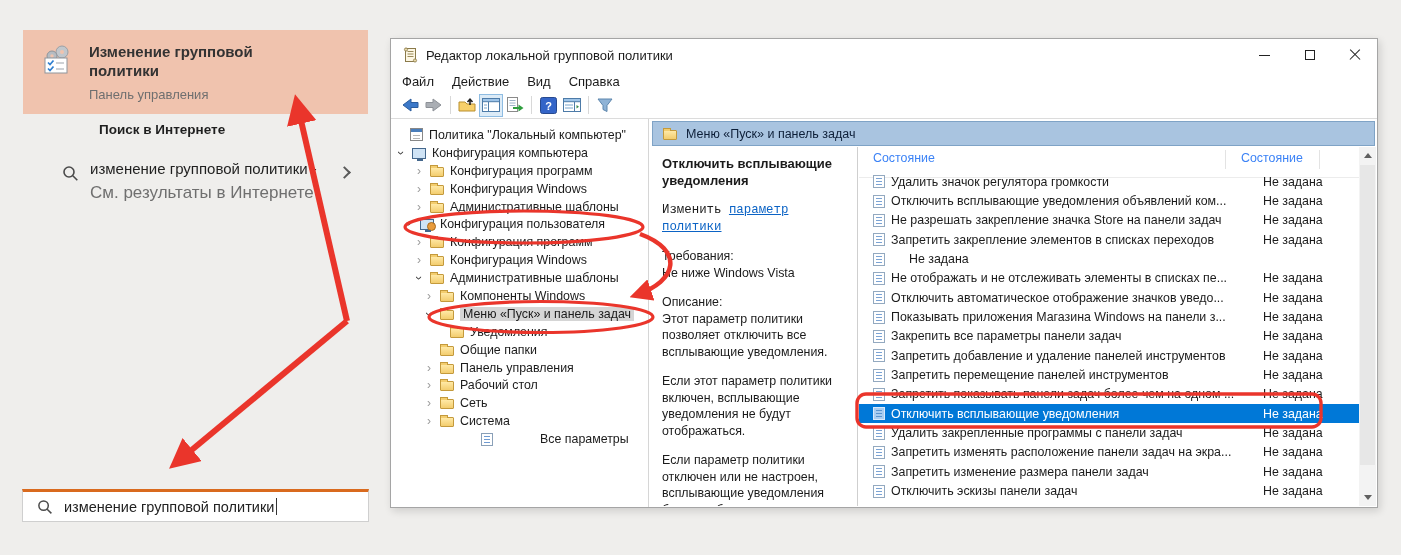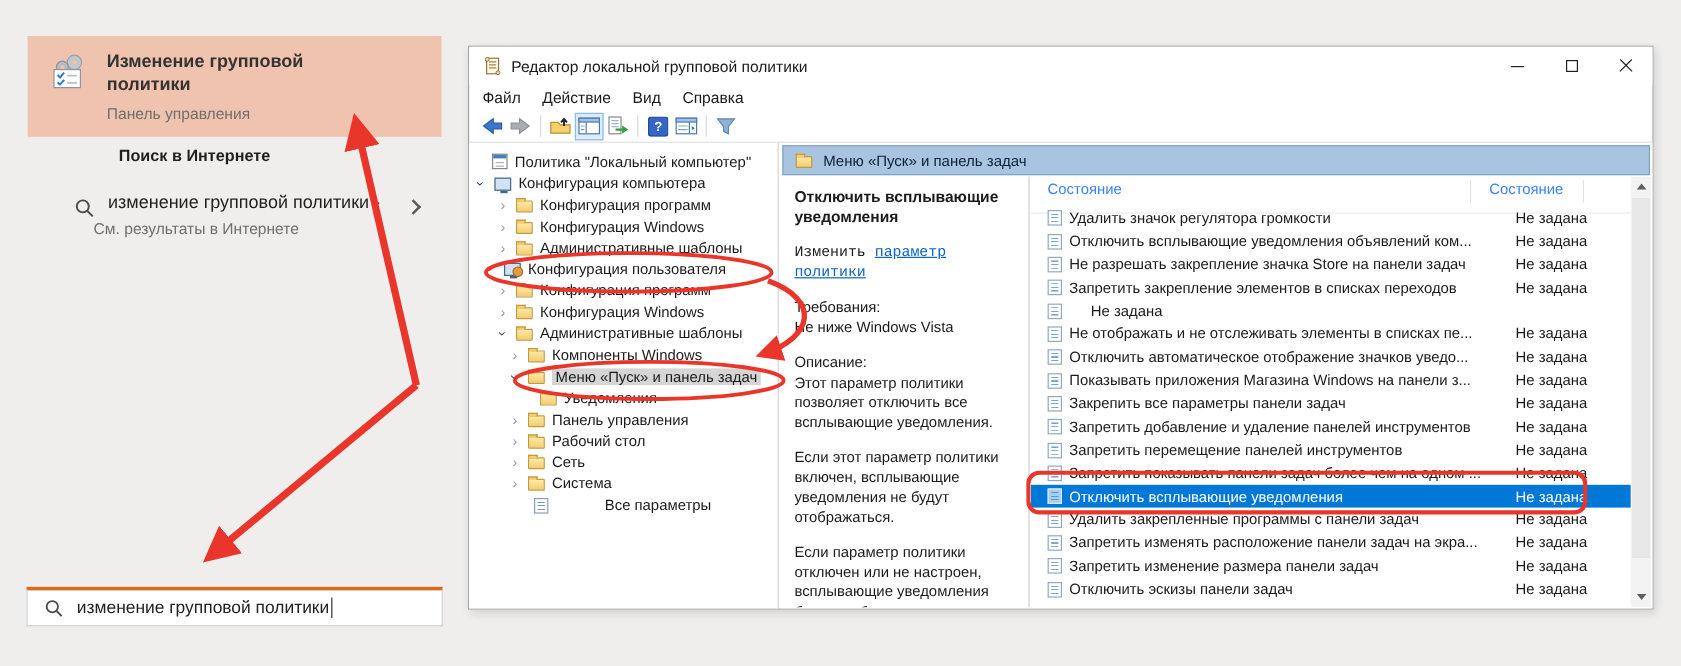--- a/index.html
+++ b/index.html
@@ -8,21 +8,21 @@
 
   
   .top-result { position:absolute; left:23px; top:30px; width:345px; height:84px; background:#f0c3ae; display:flex; padding:12px 10px 0 16px; cursor:pointer; }
   .top-result .txt { margin-left:14px; width:230px; }
   .result-title { font-size:15px; font-weight:bold; color:#333; line-height:19px; }
   .result-sub { font-size:13px; color:#6f6f6f; margin-top:7px; }
   .section-header { position:absolute; left:62px; top:122px; font-size:13.5px; font-weight:bold; color:#1f1f1f;padding-left:37px; }
   .suggestion { position:absolute; left:62px; top:158px; width:300px; height:46px; cursor:pointer; }
   .suggestion .mag { position:absolute; left:0; top:7px; }
   .sugg-text { position:absolute; left:28px; top:2px; font-size:15px; color:#1f1f1f; white-space:nowrap; }
-  .sugg-sub { position:absolute; left:16px; top:25px; font-size:13px; color:#6f6f6f; }
+  .sugg-sub { position:absolute; left:28px; top:25px; font-size:17px; color:#6f6f6f; }
   .chevron-right { position:absolute; left:318px; top:56px; width:9px; height:9px; border-top:2px solid #5a5a5a; border-right:2px solid #5a5a5a; transform:rotate(45deg); }
   .search-box { position:absolute; left:22px; top:489px; width:347px; height:33px; background:#fff; border:1px solid #cfcfcf; border-top:3px solid #d96a1e; display:flex; align-items:center; padding-left:14px; }
   .search-box .mag { margin-right:11px; }
   .search-text { font-size:14.5px; color:#222; }
   .caret { display:inline-block; width:1px; height:17px; background:#333; margin-left:2px; vertical-align:-3px; }
 
   
   .window { position:absolute; left:390px; top:38px; width:988px; height:470px; background:#fff; border:1px solid #a5a5a5; box-shadow:2px 3px 8px rgba(0,0,0,.14); }
   .titlebar { position:absolute; left:0; top:0; right:0; height:32px; display:flex; align-items:center; padding-left:11px; background:#fff; }
   .win-title { font-size:13px; margin-left:8px; }
@@ -291,40 +291,45 @@
           <span class="exp open"><i>›</i></span>
           <span class="ic ic-folder"></span>
           <span class="tree-label sel">Меню «Пуск» и панель задач</span>
         </div>
         <div class="tree-row" style="padding-left: 46px;">
           <span class="exp"></span>
           <span class="ic ic-folder"></span>
           <span class="tree-label">Уведомления</span>
         </div>
         <div class="tree-row" style="padding-left: 36px;">
+          <span class="exp"></span>
+          <span class="ic ic-folder"></span>
+          <span class="tree-label">Общие папки</span>
+        </div>
+        <div class="tree-row" style="padding-left: 36px;">
           <span class="exp"><i>›</i></span>
           <span class="ic ic-folder"></span>
           <span class="tree-label">Панель управления</span>
         </div>
         <div class="tree-row" style="padding-left: 36px;">
           <span class="exp"><i>›</i></span>
           <span class="ic ic-folder"></span>
           <span class="tree-label">Рабочий стол</span>
         </div>
         <div class="tree-row" style="padding-left: 36px;">
           <span class="exp"><i>›</i></span>
           <span class="ic ic-folder"></span>
           <span class="tree-label">Сеть</span>
         </div>
         <div class="tree-row" style="padding-left: 36px;">
           <span class="exp"><i>›</i></span>
           <span class="ic ic-folder"></span>
           <span class="tree-label">Система</span>
         </div>
-        <div class="tree-row" style=" gap: 41px;">
+        <div class="tree-row" style="padding-left: 36px; gap: 41px;">
           <span class="exp"></span>
           <span class="ic ic-allset"></span>
           <span class="tree-label">Все параметры</span>
         </div>
       </div>
 
     <div class="right-panel">
       <div class="blue-bar">
         <span class="ic ic-folder"></span>
         <span>Меню «Пуск» и панель задач</span>

